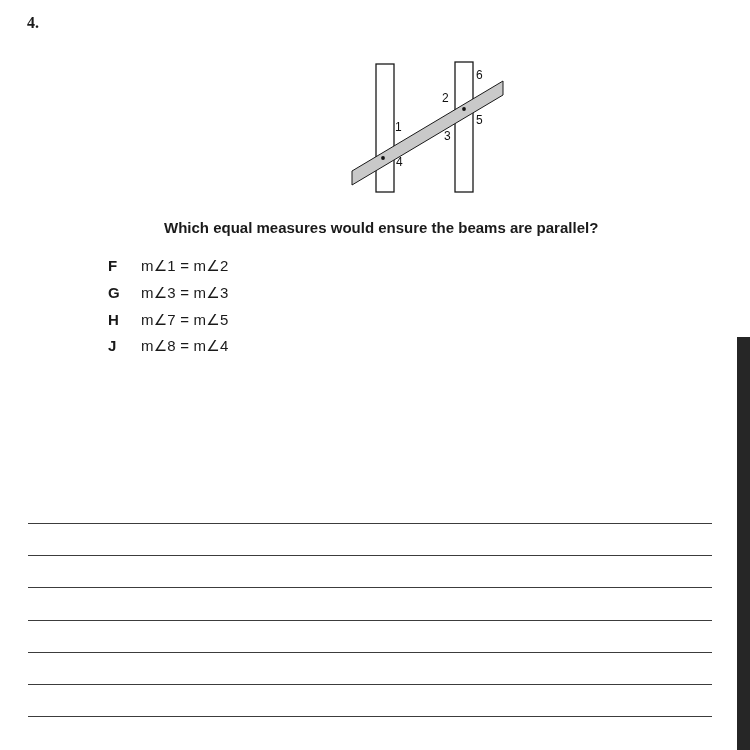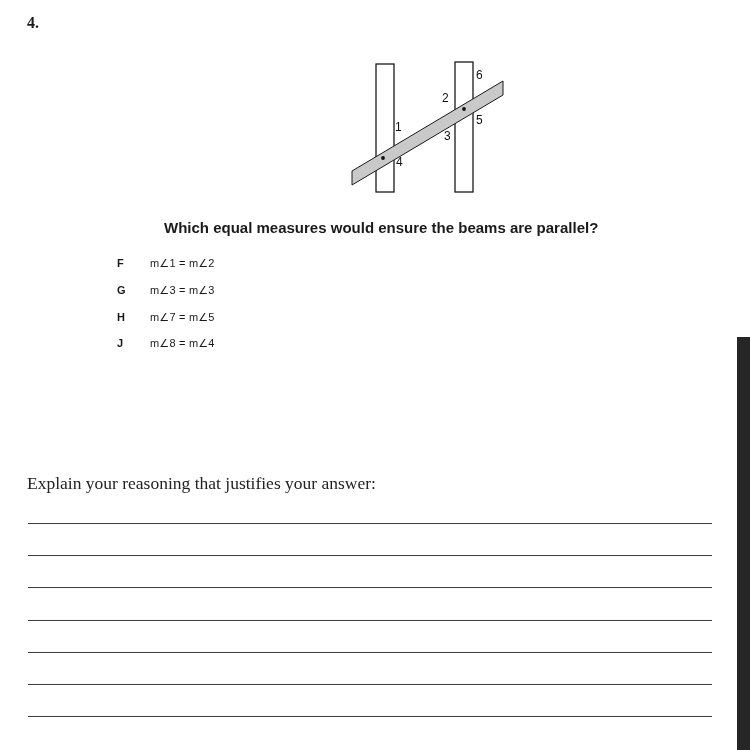--- a/index.html
+++ b/index.html
@@ -36,21 +36,21 @@
     font-size: 12px;
     fill: #111111;
   }
   #question-prompt {
     left: 117px; top: 219px;
     width: 560px;
     font-weight: bold;
     font-size: 15px;
     margin-left: 47px;
   }
-  .choice { position: absolute; left: 117px; font-size: 11px; }
+  .choice { position: absolute; left: 108px; font-size: 15px; }
   .choice-letter { display: inline-block; width: 33px; font-weight: bold; }
   .choice-text { font-weight: normal; letter-spacing: 0.2px; }
 
   #explain-label {
     left: 27px; top: 473px;
     font-family: "Liberation Serif", serif;
     font-size: 17.5px;
     color: #222222;
   }
   .answer-line {
@@ -101,21 +101,20 @@
   <div class="choice" style="top:284px">
     <span class="choice-letter">G</span><span class="choice-text">m∠3 = m∠3</span>
   </div>
   <div class="choice" style="top:311px">
     <span class="choice-letter">H</span><span class="choice-text">m∠7 = m∠5</span>
   </div>
   <div class="choice" style="top:337px">
     <span class="choice-letter">J</span><span class="choice-text">m∠8 = m∠4</span>
   </div>
 
-  <div class="abs" id="explain-label">Explain your reasoning that justifies your answer:</div>
 
   <div class="answer-line" style="top:523px"></div>
   <div class="answer-line" style="top:555px"></div>
   <div class="answer-line" style="top:587px"></div>
   <div class="answer-line" style="top:620px"></div>
   <div class="answer-line" style="top:652px"></div>
   <div class="answer-line" style="top:684px"></div>
   <div class="answer-line" style="top:716px"></div>
 
   <div class="abs" id="scrollbar"></div>

